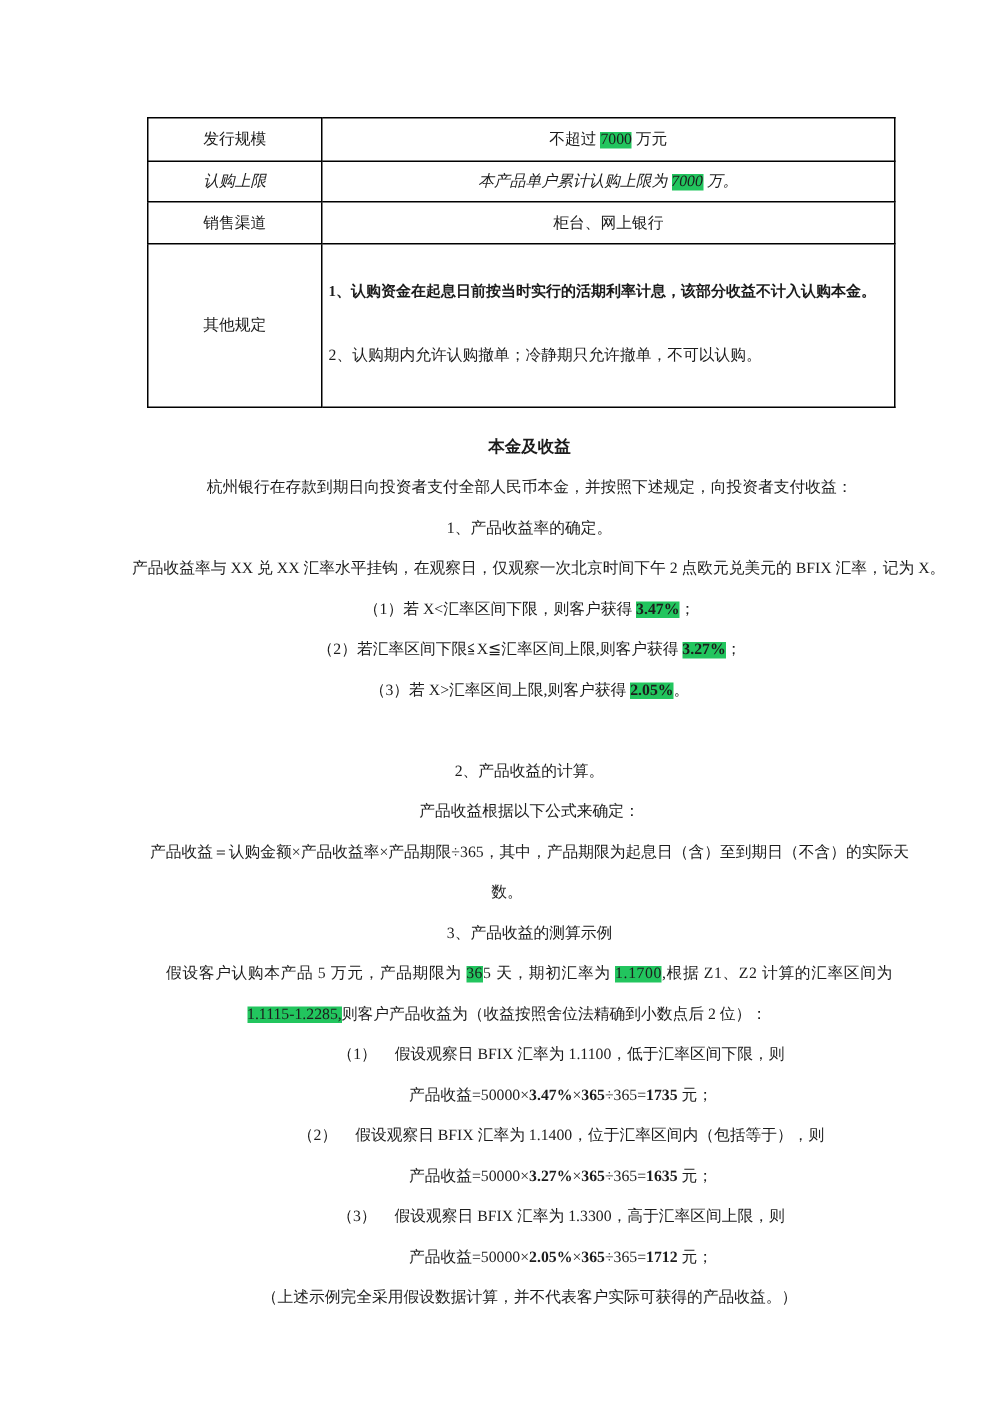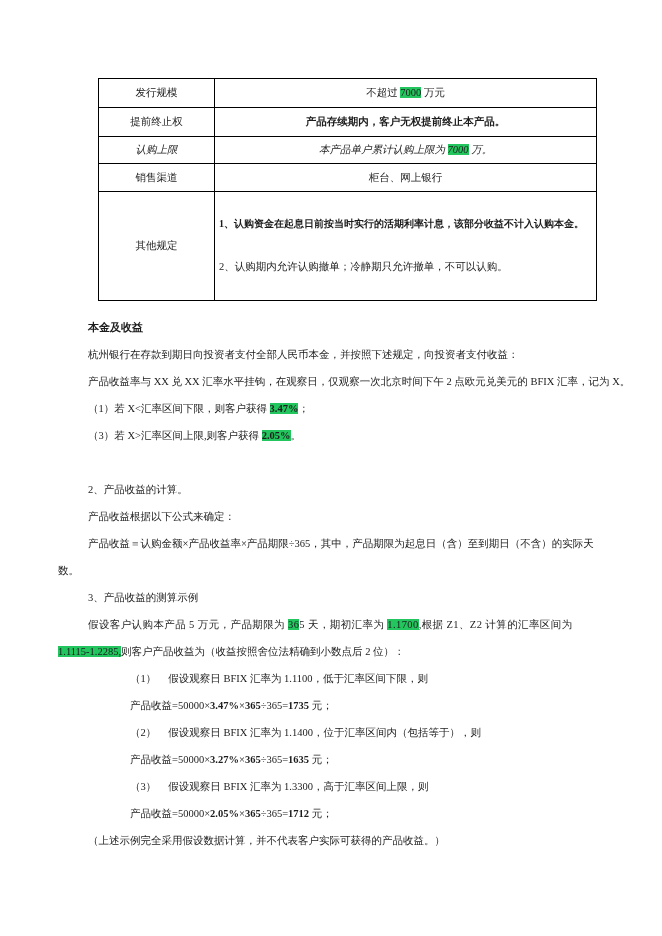--- a/index.html
+++ b/index.html
@@ -32,20 +32,21 @@
   td.other{text-align:left;padding:4px 2px 4px 8px;white-space:normal;}
   .other-line1{font-weight:bold;font-size:10px;white-space:nowrap;line-height:20px;letter-spacing:0px;}
   .other-line2{font-size:10.5px;white-space:nowrap;line-height:22px;}
   .b{font-weight:bold;}
   .hl{background:#22c55e;}
   
   .content{
     margin:13px 0 17px 58px;
     width:560px;
     font-size:10.5px;
+    text-align:center;
   }
   .ln{
     height:27px;
     line-height:27px;
     white-space:pre;
   }
   .ln.ind{padding-left:30px;}
   .ln.sub{padding-left:72px;}
   .ln.head{font-weight:bold;font-size:11px;}
   .ln.wide{letter-spacing:0.4px;}
@@ -55,24 +56,20 @@
 <body>
 
 <div class="page">
 
   <table class="info">
     <tbody>
       <tr class="r1">
         <td class="lbl"><span>发行规模</span></td>
         <td class="val"><span>不超过 </span><span class="hl">7000</span><span> 万元</span></td>
       </tr>
-      <tr class="r2">
-        <td class="lbl"><span>提前终止权</span></td>
-        <td class="val"><span class="b">产品存续期内，客户无权提前终止本产品。</span></td>
-      </tr>
       <tr class="r3">
         <td class="lbl"><span>认购上限</span></td>
         <td class="val"><span>本产品单户累计认购上限为 </span><span class="hl">7000</span><span> 万。</span></td>
       </tr>
       <tr class="r4">
         <td class="lbl"><span>销售渠道</span></td>
         <td class="val"><span>柜台、网上银行</span></td>
       </tr>
       <tr class="r5">
         <td class="lbl"><span>其他规定</span></td>
@@ -80,23 +77,25 @@
           <div class="other-line1">1、认购资金在起息日前按当时实行的活期利率计息，该部分收益不计入认购本金。</div>
           <div class="other-line2">2、认购期内允许认购撤单；冷静期只允许撤单，不可以认购。</div>
         </td>
       </tr>
     </tbody>
   </table>
 
   <div class="content">
     <div class="ln ind head">本金及收益</div>
     <div class="ln ind">杭州银行在存款到期日向投资者支付全部人民币本金，并按照下述规定，向投资者支付收益：</div>
+    <div class="ln ind">1、产品收益率的确定。</div>
     <div class="ln ind">产品收益率与 XX 兑 XX 汇率水平挂钩，在观察日，仅观察一次北京时间下午 2 点欧元兑美元的 BFIX 汇率，记为 X。</div>
 
     <div class="ln ind"><span>（1）若 X&lt;汇率区间下限，则客户获得 </span><span class="hl b">3.47%</span><span>；</span></div>
+    <div class="ln ind"><span>（2）若汇率区间下限≦X≦汇率区间上限,则客户获得 </span><span class="hl b">3.27%</span><span>；</span></div>
     <div class="ln ind"><span>（3）若 X&gt;汇率区间上限,则客户获得 </span><span class="hl b">2.05%</span><span>。</span></div>
 
     <div class="ln"></div>
 
     <div class="ln ind">2、产品收益的计算。</div>
     <div class="ln ind">产品收益根据以下公式来确定：</div>
     <div class="ln ind">产品收益＝认购金额×产品收益率×产品期限÷365，其中，产品期限为起息日（含）至到期日（不含）的实际天</div>
     <div class="ln">数。</div>
 
     <div class="ln ind">3、产品收益的测算示例</div>

